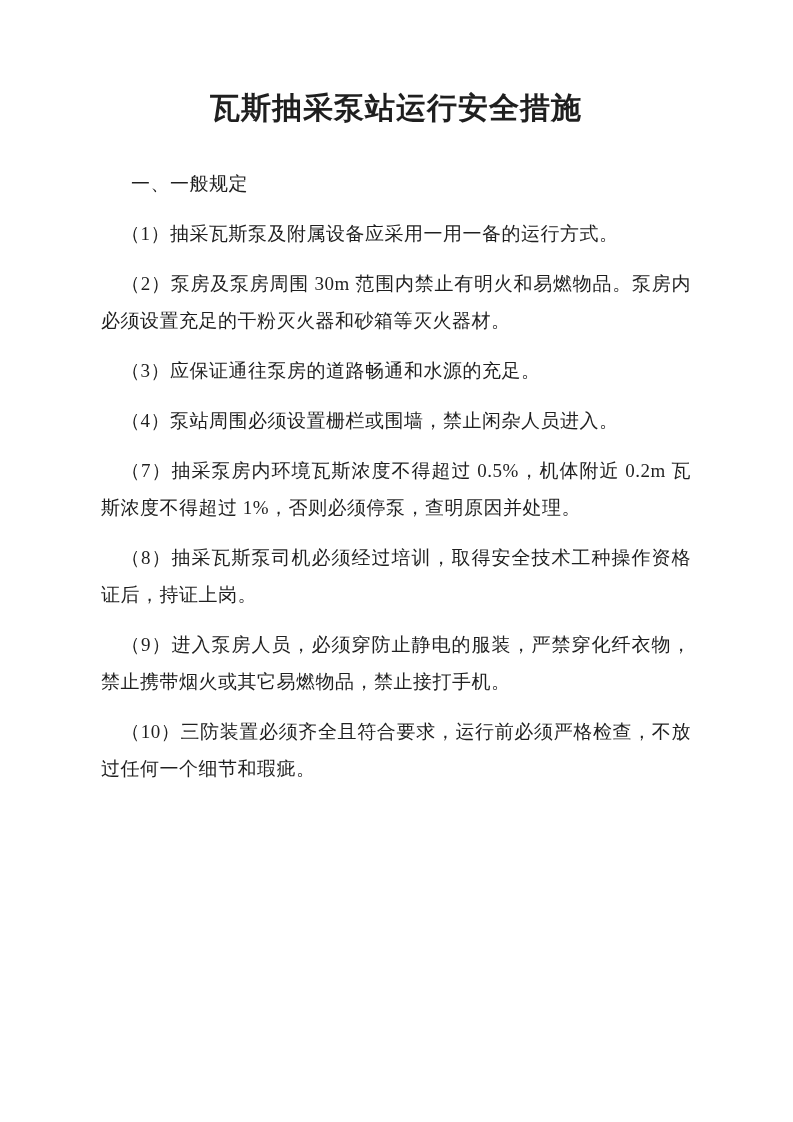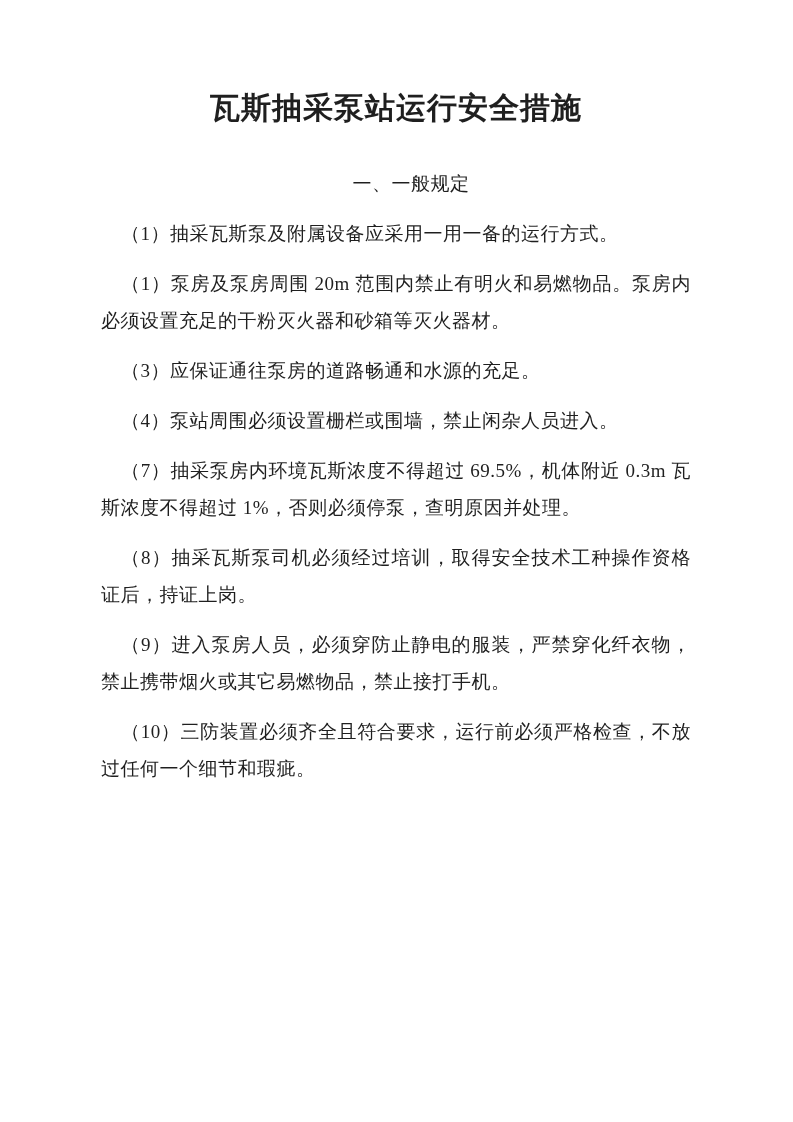--- a/index.html
+++ b/index.html
@@ -29,21 +29,20 @@
     margin: 0 0 36px 0;
     letter-spacing: 1px;
   }
   .section-heading {
     font-size: 19px;
     font-weight: normal;
     line-height: 37px;
     margin: 8px 0 13px 0;
     text-indent: 30px;
     letter-spacing: 0.5px;
-    text-align: center;
   }
   .doc-paragraph {
     font-size: 19px;
     line-height: 37px;
     margin: 12px 0 13px 0;
     text-indent: 20px;
     text-align: justify;
     letter-spacing: 0.5px;
   }
 </style>
@@ -51,23 +50,23 @@
 <body>
 
 <div class="page">
 
   <h1 class="doc-title">瓦斯抽采泵站运行安全措施</h1>
 
   <div>
     <p class="section-heading">一、一般规定</p>
 
     <p class="doc-paragraph">（1）抽采瓦斯泵及附属设备应采用一用一备的运行方式。</p>
-    <p class="doc-paragraph">（1）泵房及泵房周围 20m 范围内禁止有明火和易燃物品。泵房内必须设置充足的干粉灭火器和砂箱等灭火器材。</p>
+    <p class="doc-paragraph">（2）泵房及泵房周围 30m 范围内禁止有明火和易燃物品。泵房内必须设置充足的干粉灭火器和砂箱等灭火器材。</p>
     <p class="doc-paragraph">（3）应保证通往泵房的道路畅通和水源的充足。</p>
     <p class="doc-paragraph">（4）泵站周围必须设置栅栏或围墙，禁止闲杂人员进入。</p>
-    <p class="doc-paragraph">（7）抽采泵房内环境瓦斯浓度不得超过 69.5%，机体附近 0.3m 瓦斯浓度不得超过 1%，否则必须停泵，查明原因并处理。</p>
+    <p class="doc-paragraph">（7）抽采泵房内环境瓦斯浓度不得超过 0.5%，机体附近 0.2m 瓦斯浓度不得超过 1%，否则必须停泵，查明原因并处理。</p>
     <p class="doc-paragraph">（8）抽采瓦斯泵司机必须经过培训，取得安全技术工种操作资格证后，持证上岗。</p>
     <p class="doc-paragraph">（9）进入泵房人员，必须穿防止静电的服装，严禁穿化纤衣物，禁止携带烟火或其它易燃物品，禁止接打手机。</p>
     <p class="doc-paragraph">（10）三防装置必须齐全且符合要求，运行前必须严格检查，不放过任何一个细节和瑕疵。</p>
   </div>
 
 
 </div>
 
 </body></html>

